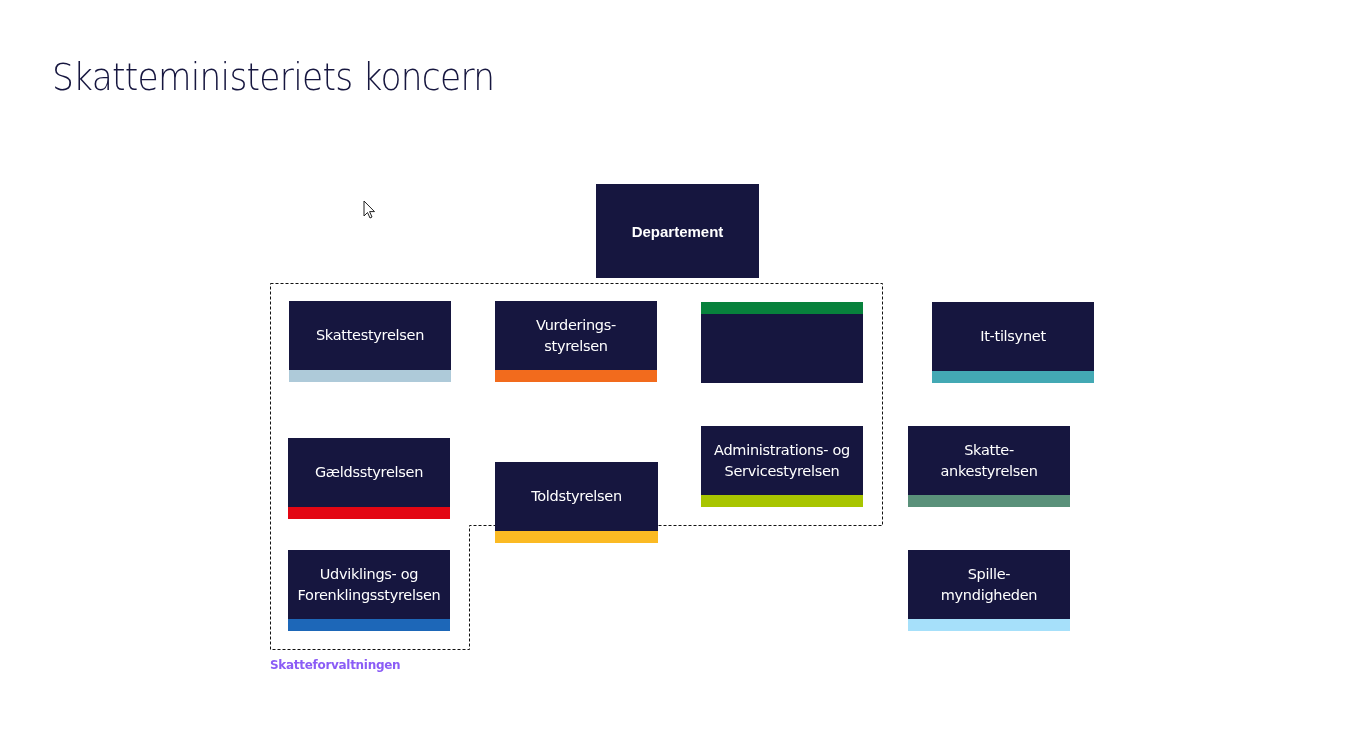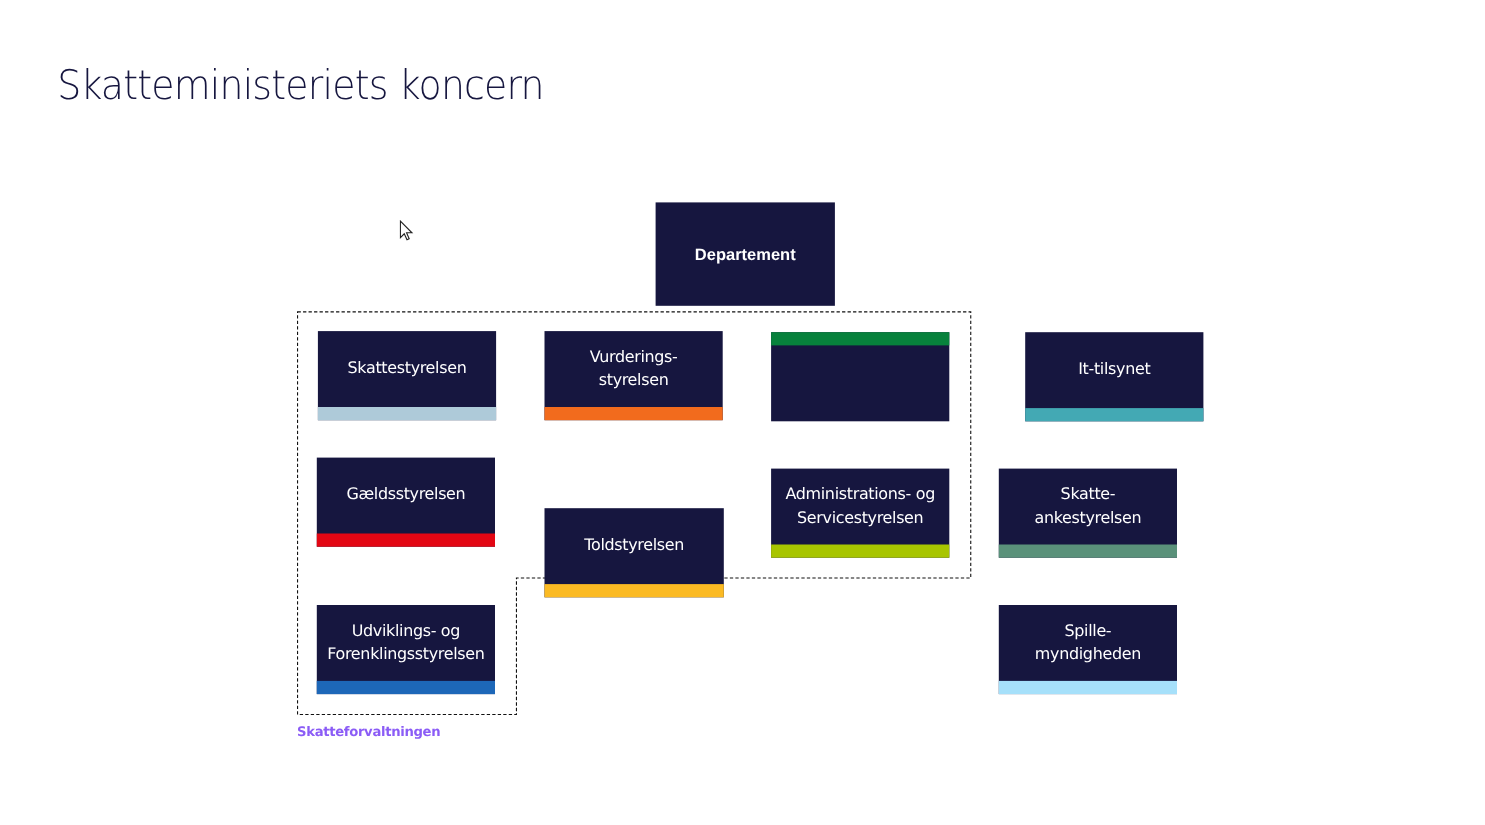--- a/index.html
+++ b/index.html
@@ -57,21 +57,21 @@
   <div class="bar" style="background:#f26b1d"></div>
 </div>
 <div class="box" style="left:701px;top:302px;">
   <div class="bar" style="background:#07813c"></div>
 </div>
 <div class="box" style="left:932px;top:302px;">
   <div class="label">It-tilsynet</div>
   <div class="bar" style="background:#43a9b4"></div>
 </div>
 
-<div class="box" style="left:288px;top:416px;">
+<div class="box" style="left:288px;top:438px;">
   <div class="label">Gældsstyrelsen</div>
   <div class="bar" style="background:#e30613"></div>
 </div>
 <div class="box" style="left:495px;top:426px;width:163px;margin-top:36px;">
   <div class="label">Toldstyrelsen</div>
   <div class="bar" style="background:#fbba23"></div>
 </div>
 <div class="box" style="left:701px;top:426px;">
   <div class="label">Administrations- og
 Servicestyrelsen</div>

